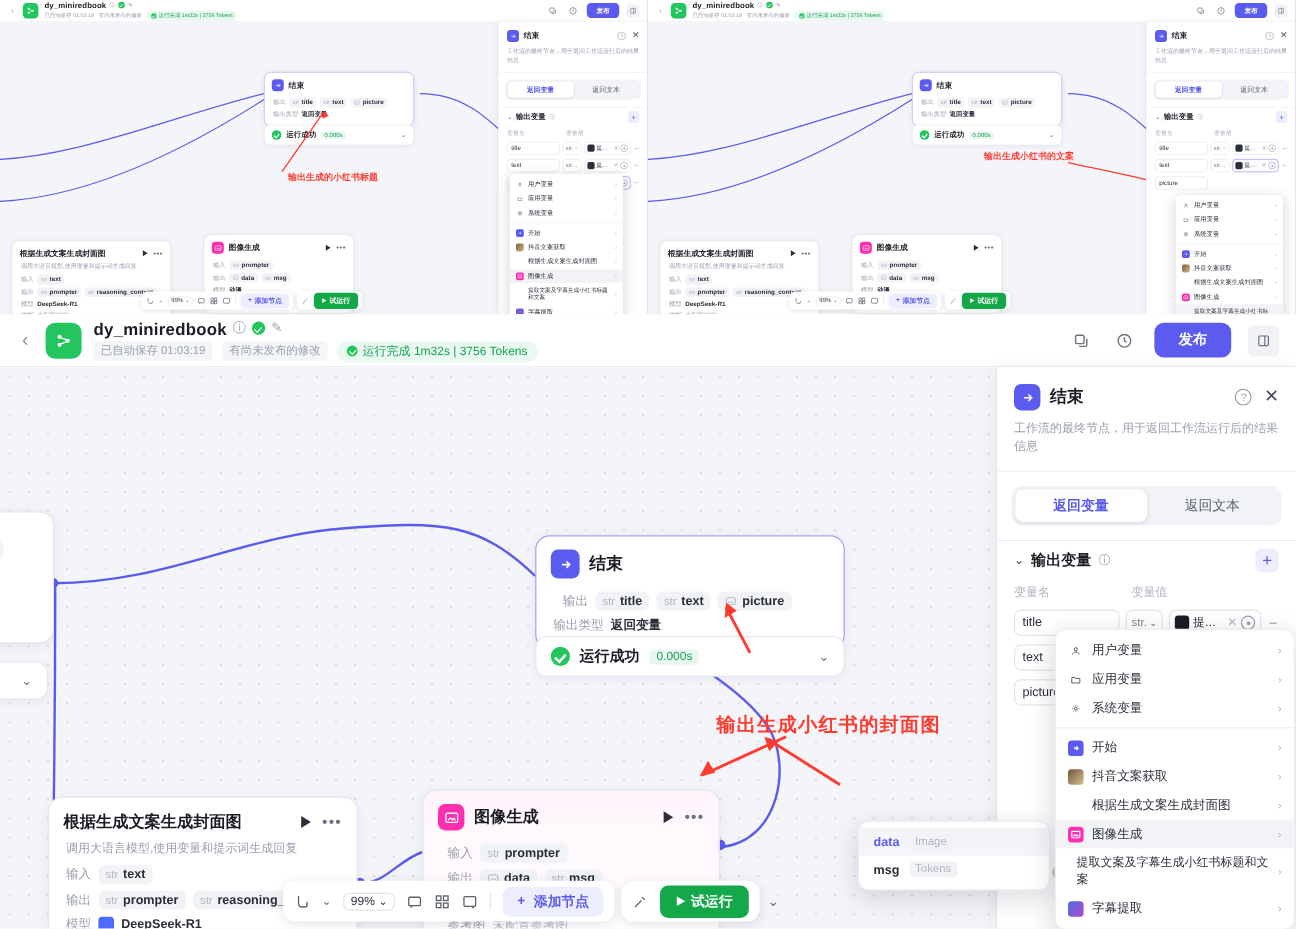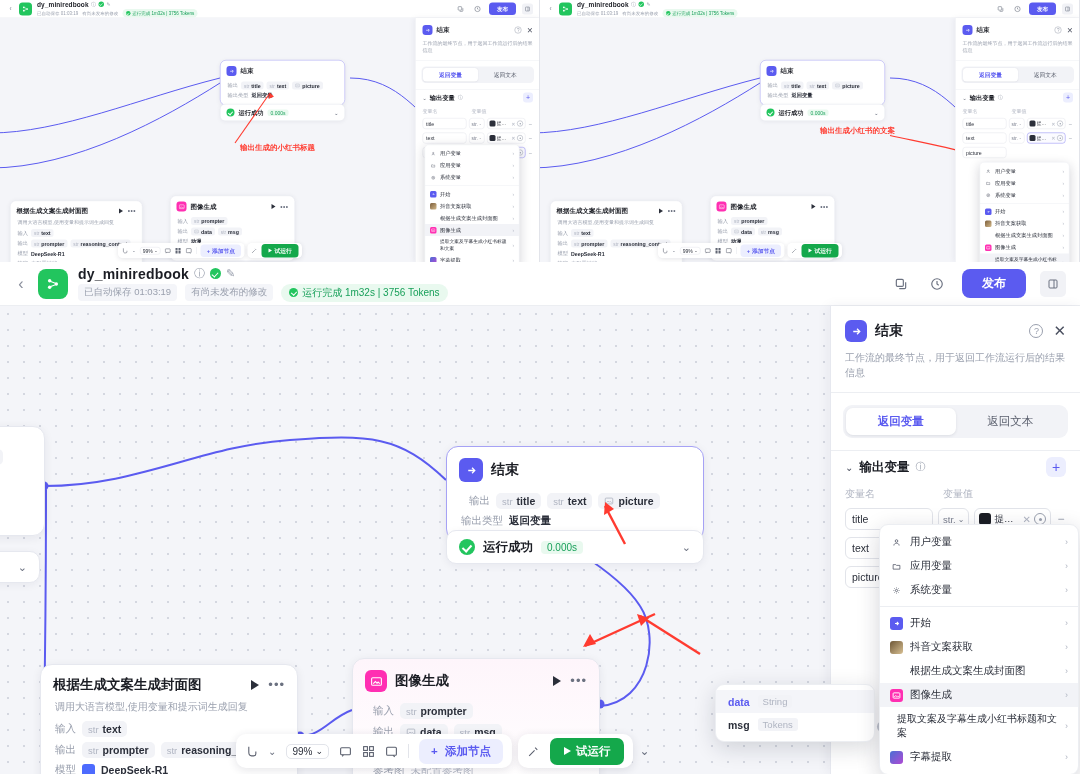--- a/index.html
+++ b/index.html
@@ -1136,33 +1136,34 @@
             </div>
           <div class="nrow">
               <span class="nlabel">模型</span>
             <span style="width:13px;height:13px;border-radius:3px;background:#4d6bfe;display:inline-block"></span>
             <span class="plaintxt">DeepSeek-R1</span>
             </div>
 
         </div>
       </div>
 
+      <div class="annot" style="left:597px; top:288px; font-size:16px; letter-spacing:1px;">输出生成小红书的封面图</div>
       <svg class="wire" viewBox="0 0 1080 468" preserveAspectRatio="none">
         <path d="M625 238 L 605 200" stroke="#ff3b30" stroke-width="2.4" fill="none"></path>
         <path d="M605 196 l -1 13 l 10 -6 z" fill="#ff3b30"></path>
         <path d="M585 340 L 655 308" stroke="#ff3b30" stroke-width="2.4" fill="none"></path>
         <path d="M583 341 l 13 -3 l -6 -10 z" fill="#ff3b30"></path>
         <path d="M700 348 L 640 310" stroke="#ff3b30" stroke-width="2.4" fill="none"></path>
         <path d="M637 308 l 4 12 l 8 -8 z" fill="#ff3b30"></path>
       </svg>
 
       <div class="subdd" style="left:715px; top:378px; width:160px;">
         <div class="subdi hl">
             <span class="k">data</span>
-            <span class="v">String</span>
+            <span class="v">Image</span>
           </div>
         <div class="subdi">
             <span class="k plain">msg</span>
             <span class="v">Tokens</span>
           </div>
       </div>
 
       <div class="bottombar" style="left:236px; bottom:6px;">
         <div class="bbgroup" style="height:34px; border-radius:10px; padding:4px 9px; gap:10px;">
           <span class="bbico">

